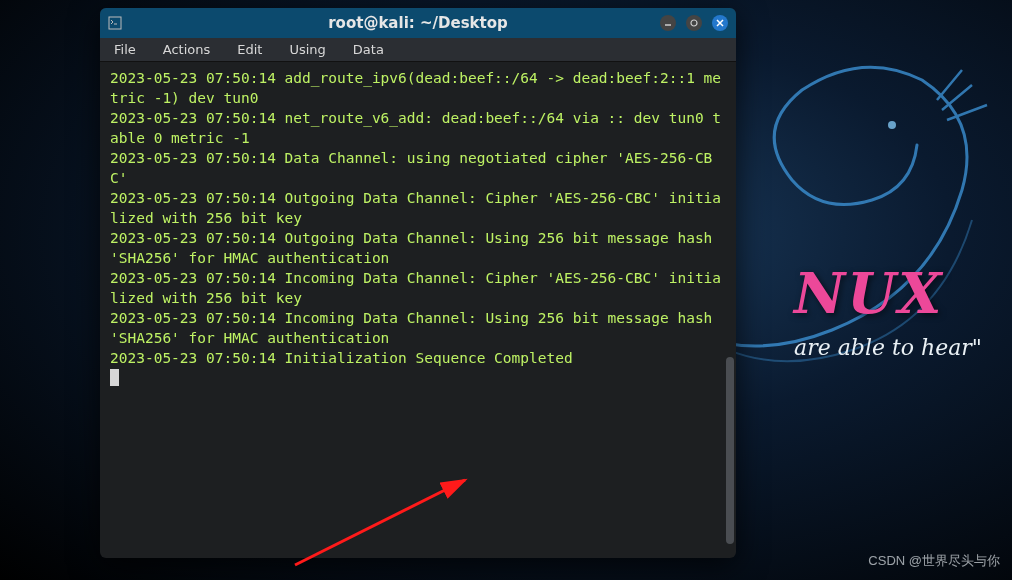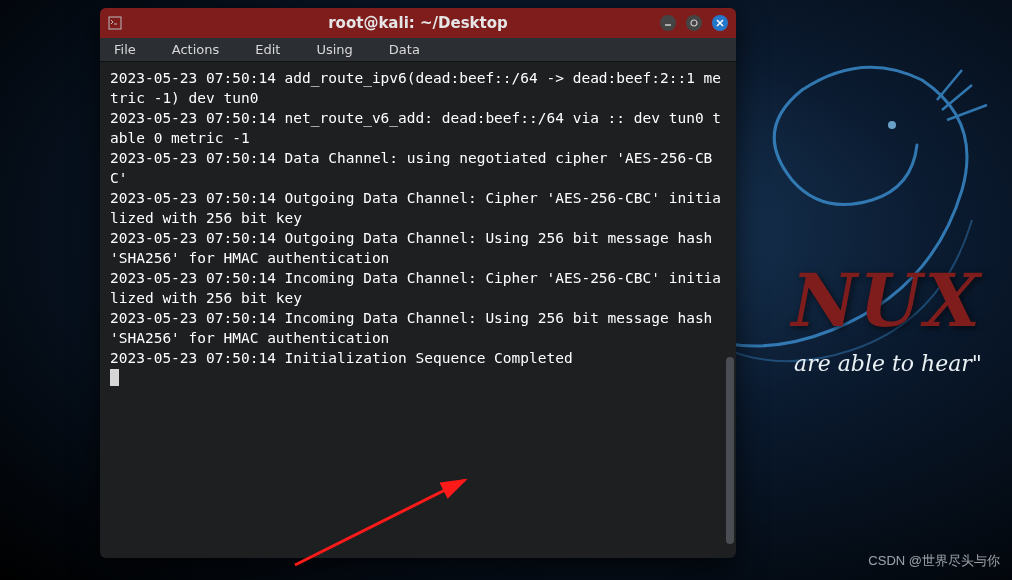--- a/index.html
+++ b/index.html
@@ -13,24 +13,24 @@
     .desktop-bg-text {
       position: absolute;
       right: 30px;
       top: 265px;
       color: #dbe9f1;
       font-family: "DejaVu Serif", Georgia, serif;
       font-style: italic;
       pointer-events: none;
     }
     .big-nux {
-      font-size: 72px;
+      font-size: 56px;
       font-weight: 900;
       letter-spacing: 2px;
-      color: #7f1d1d;
+      color: #ec4899;
       font-style: italic;
       line-height: 1;
       text-shadow: 2px 2px 6px rgba(0,0,0,.6);
     }
     .tagline {
       font-size: 22px;
       margin-top: 14px;
       color: #eaf1f5;
       text-align: right;
     }
@@ -49,21 +49,21 @@
       height: 550px;
       background: #1d1f21;
       border-radius: 6px;
       box-shadow: 0 8px 30px rgba(0,0,0,.7);
       display: flex;
       flex-direction: column;
       overflow: hidden;
     }
     .titlebar {
       height: 30px;
-      background: #7f1d1d;
+      background: #0c4a6e;
       display: flex;
       align-items: center;
       padding: 0 8px;
       font-family: "DejaVu Sans", sans-serif;
       color: #e6e6e6;
       font-size: 13px;
       font-weight: bold;
       position: relative;
     }
     .titlebar-icon {
@@ -80,32 +80,32 @@
       font-size: 10px; color: #111; cursor: pointer;
     }
     .ctl.min { background: #444; color:#ccc; }
     .ctl.max { background: #444; color:#ccc; }
     .ctl.close { background: #2478cc; color:#fff; }
     .menubar {
       height: 24px;
       background: #2b2e33;
       display: flex;
       align-items: center;
-      gap: 20px;
+      gap: 11px;
       padding: 0 6px;
       border-bottom: 1px solid #111;
       font-family: "DejaVu Sans", sans-serif;
       font-size: 13px;
       color: #d8d8d8;
     }
     .menu-item { padding: 2px 8px; cursor: pointer; border-radius: 2px; }
     .terminal-body {
       flex: 1;
       padding: 6px 10px 6px 10px;
-      color: #ffffff;
+      color: #bef264;
       font-size: 14.5px;
       line-height: 1.38;
       font-family: "DejaVu Sans Mono", Menlo, Consolas, monospace;
       white-space: pre-wrap;
       word-break: break-all;
       overflow-y: auto;
       position: relative;
     }
     .cursor-block {
       display: inline-block;

